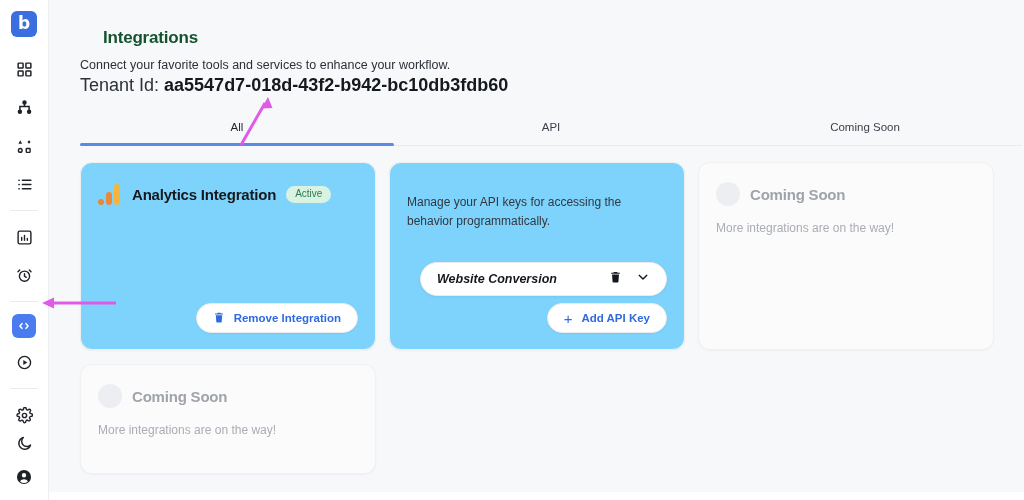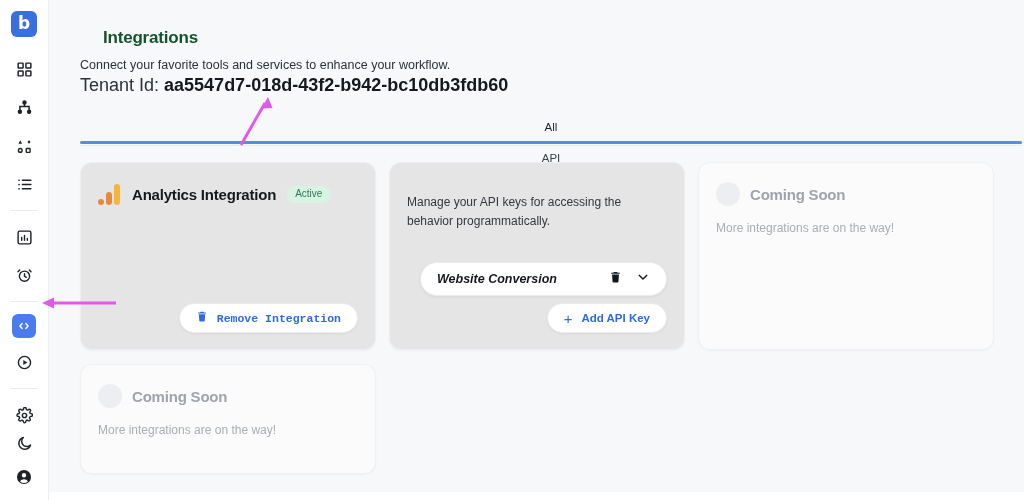--- a/index.html
+++ b/index.html
@@ -100,21 +100,20 @@
   }
   .tenant-line b { font-weight: bold; color: #15181d; }
 
   
   .tabs {
     position: absolute;
     left: 0; top: 112px;
     width: 942px; height: 34px;
     border-bottom: 1px solid #e8eaee;
     display: flex;
-    flex-direction: column;
   }
   .tab {
     flex: 1 1 0;
     text-align: center;
     font-size: 11.5px;
     color: #3d424b;
     line-height: 31px;
     position: relative;
     cursor: pointer;
     white-space: nowrap;
@@ -133,21 +132,21 @@
   .grid {
     position: absolute;
     left: 0; top: 162px;
     width: 944px;
     display: flex;
     flex-wrap: wrap;
     gap: 14px 13px;
   }
   .card {
     width: 296px;
-    background: #e5e5e5;
+    background: #7dd3fc;
     border: 1px solid #edeff2;
     border-radius: 12px;
     box-shadow: 0 1px 2px rgba(16,24,40,0.04);
     position: relative;
     padding: 18px 17px 16px 17px;
   }
   .card.tall { height: 188px; }
   .card.short { height: 110px; }
   .card.muted { background: #fbfbfc; border-color: #eff1f3; }
 
@@ -210,21 +209,21 @@
     font-size: 11.5px;
     font-weight: bold;
     color: #2f6ae0;
     cursor: pointer;
     height: 30px;
     padding: 0 16px;
     white-space: nowrap;
   }
   .btn-remove {
     position: absolute;
-    right: 17px; bottom: 16px; font-family: Liberation Mono, monospace;
+    right: 17px; bottom: 16px;
   }
   .btn-add {
     position: absolute;
     right: 17px; bottom: 16px;
   }
   .plus-glyph { font-size: 15px; font-weight: normal; line-height: 1; color: #2f6ae0; }
 
   .keyrow {
     position: absolute;
     left: 30px; right: 17px;

